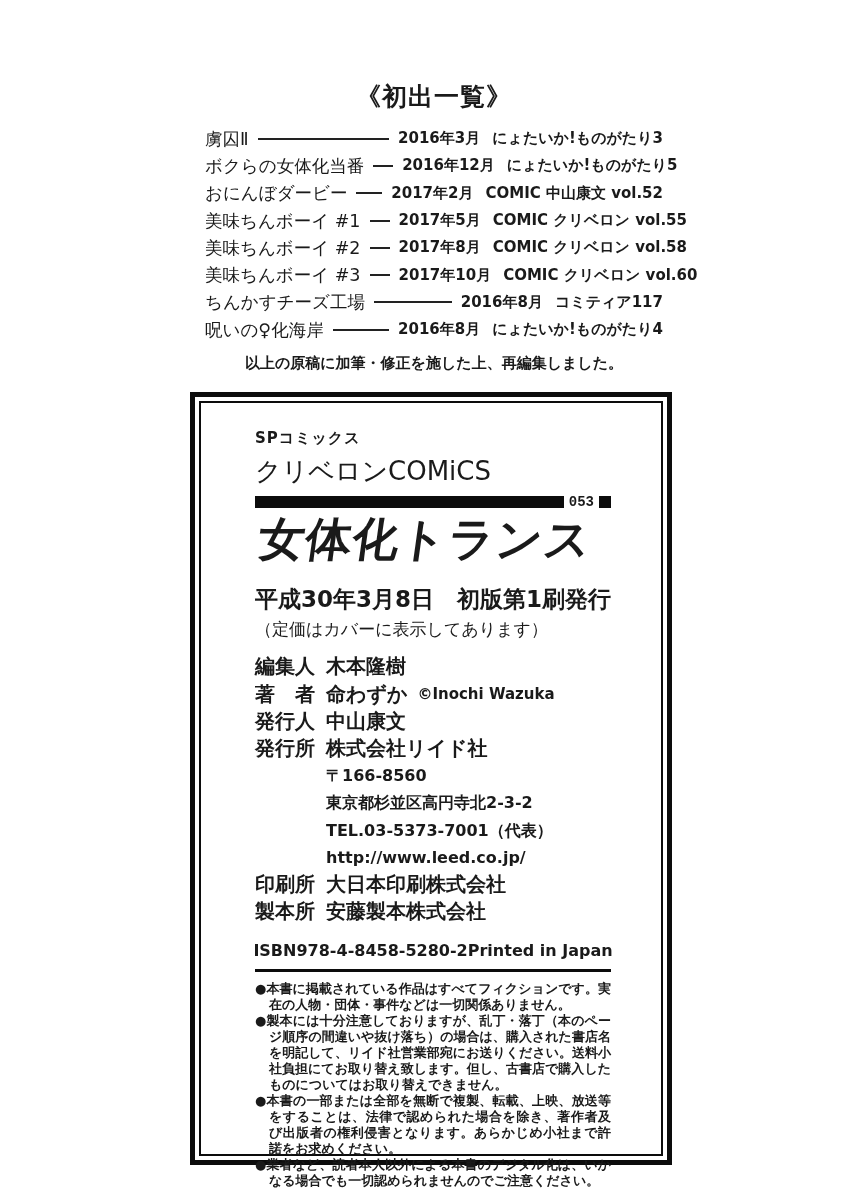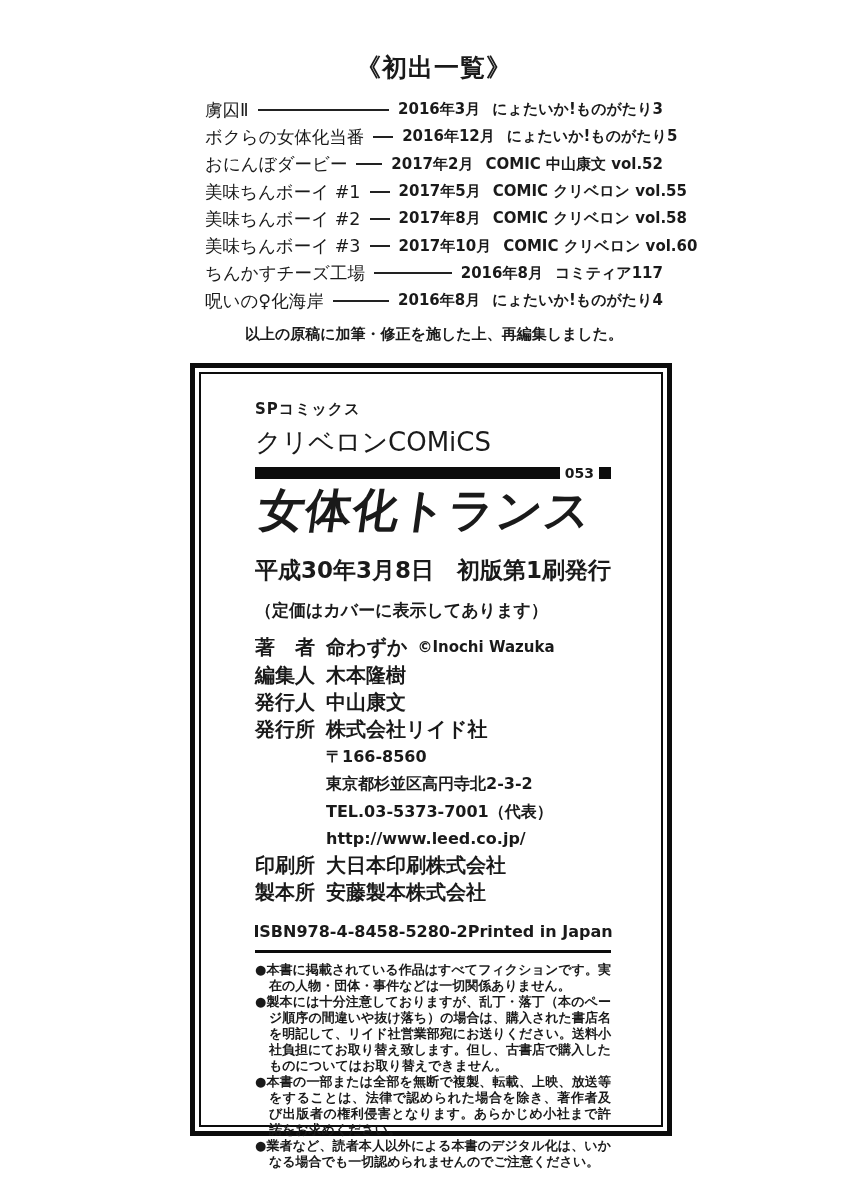--- a/index.html
+++ b/index.html
@@ -8,21 +8,21 @@
     width: 845px; height: 1200px;
     position: relative;
     overflow: hidden;
     font-family: "DejaVu Sans", "Liberation Sans", sans-serif;
     color: #1a1a1a;
     -webkit-font-smoothing: antialiased;
   }
   .page { width: 845px; height: 1200px; position: relative; background: #fff; }
 
   
-  .pub-section { width: 458px; margin: 51px 0 0 205px; }
+  .pub-section { width: 458px; margin: 80px 0 0 205px; }
   .pub-title {
     text-align: center;
     font-size: 25px;
     font-weight: bold;
     letter-spacing: 1px;
     margin-bottom: 12px;
   }
   .pub-row {
     display: flex;
     align-items: center;
@@ -51,35 +51,35 @@
   .colophon-inner {
     width: 100%; height: 100%;
     border: 2px solid #0c0c0c;
     padding: 26px 50px 0 54px;
   }
 
   .series-label { font-size: 15px; font-weight: bold; letter-spacing: 1px; }
   .imprint { font-size: 26px; font-weight: normal; line-height: 46px; letter-spacing: 0; white-space: nowrap; }
   .volume-bar { display: flex; align-items: center; height: 12px; margin-top: 2px; }
   .volume-bar .bar { flex: 1 1 auto; height: 12px; background: #0c0c0c; }
-  .volume-number { font-size: 14px; font-weight: bold; margin: 0 5px; line-height: 12px; }
+  .volume-number { font-size: 14px; font-weight: bold; margin: 0 5px; line-height: 12px; font-family: Liberation Mono, monospace; }
   .volume-square { width: 12px; height: 12px; background: #0c0c0c; flex: 0 0 auto; }
   .book-title {
     display: inline-block;
     font-size: 46px; font-weight: bold;
     line-height: 56px;
     margin-top: 3px;
     transform: skewX(-8deg);
     transform-origin: left bottom;
     letter-spacing: 1px;
     white-space: nowrap;
   }
 
   .edition-line { font-size: 23px; font-weight: bold; margin-top: 17px; white-space: nowrap; }
-  .price-note { font-size: 17px; font-weight: bold; margin-top: 13px; }
+  .price-note { font-size: 17px; font-weight: normal; margin-top: 3px; }
 
   .credits { margin-top: 12px; }
   .credit-row { display: flex; line-height: 27.2px; font-size: 20px; font-weight: bold; white-space: nowrap; }
   .credit-role { width: 71px; flex: 0 0 auto; }
   .credit-name { flex: 0 0 auto; }
   .credit-extra { font-size: 15px; font-weight: bold; margin-left: 10px; align-self: center; }
   .address-block { padding-left: 71px; }
   .address-line { line-height: 27.2px; font-size: 16px; font-weight: bold; white-space: nowrap; }
 
   .isbn-line {
@@ -172,27 +172,27 @@
         <span class="volume-square"></span>
       </div>
 
       <div class="book-title">女体化トランス</div>
 
       <div class="edition-line">平成30年3月8日　初版第1刷発行</div>
       <div class="price-note">（定価はカバーに表示してあります）</div>
 
       <div class="credits">
         <div class="credit-row">
+          <span class="credit-role">編集人</span>
+          <span class="credit-name">木本隆樹</span>
+        </div>
+        <div class="credit-row">
           <span class="credit-role">著　者</span>
           <span class="credit-name">命わずか</span>
           <span class="credit-extra">©Inochi Wazuka</span>
-        </div>
-        <div class="credit-row">
-          <span class="credit-role">編集人</span>
-          <span class="credit-name">木本隆樹</span>
         </div>
         <div class="credit-row">
           <span class="credit-role">発行人</span>
           <span class="credit-name">中山康文</span>
         </div>
         <div class="credit-row">
           <span class="credit-role">発行所</span>
           <span class="credit-name">株式会社リイド社</span>
         </div>
 

